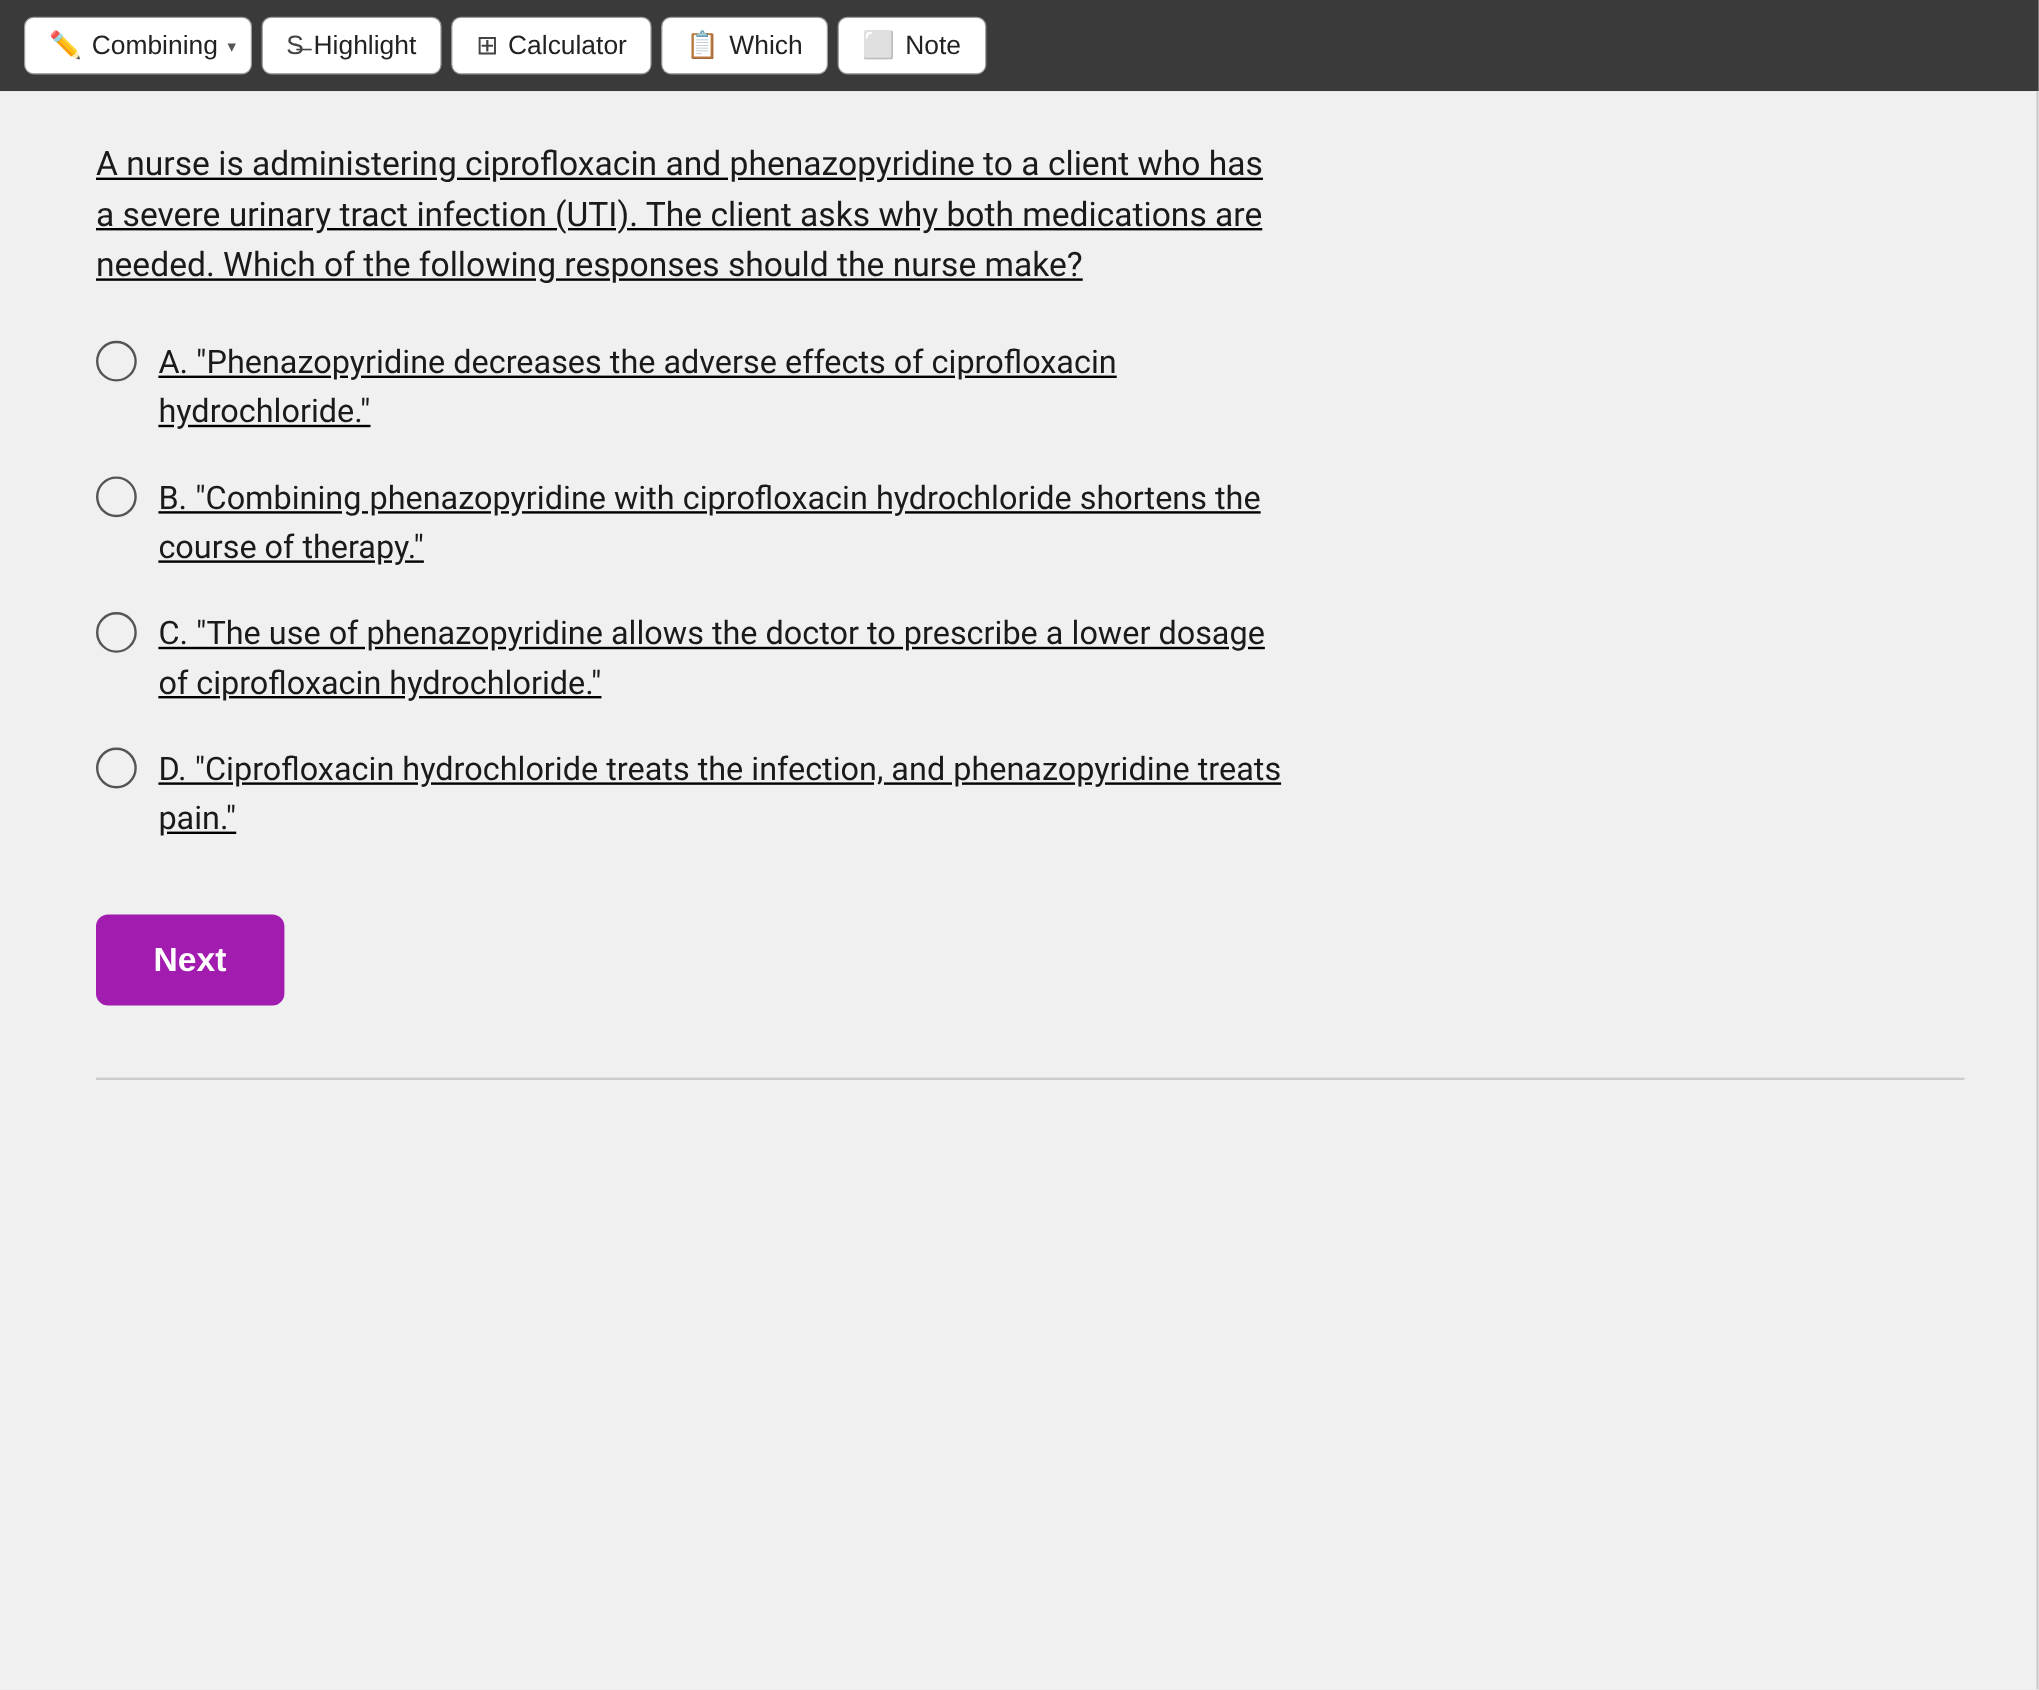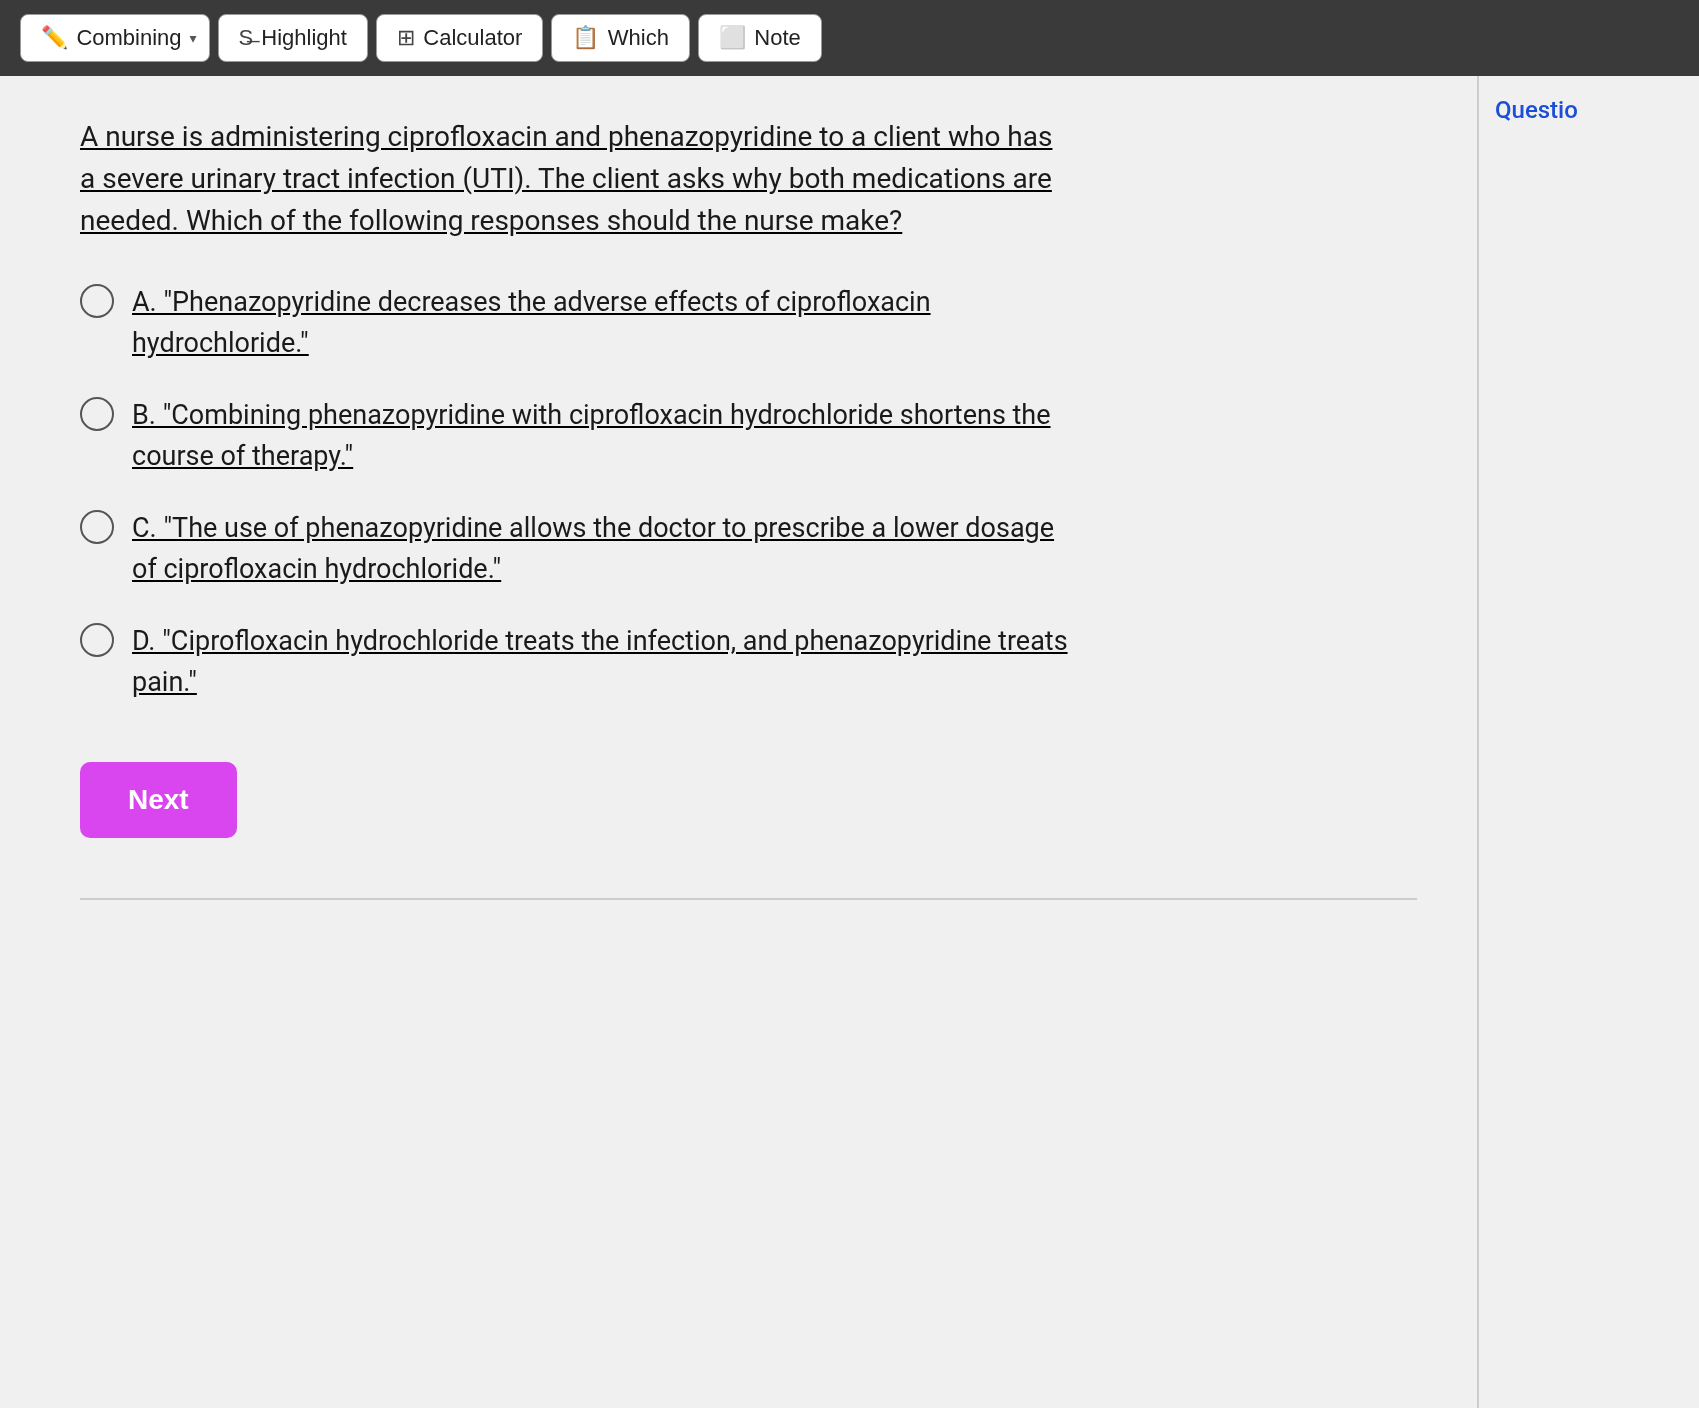--- a/index.html
+++ b/index.html
@@ -111,21 +111,21 @@
       margin-top: 2px;
     }
 
     .option-text {
       font-size: 27px;
       line-height: 1.5;
       color: #1a1a1a;
     }
 
     .next-btn {
-      background-color: #d946ef;
+      background-color: #a21caf;
       color: #ffffff;
       border: none;
       border-radius: 10px;
       padding: 22px 48px;
       font-size: 28px;
       font-weight: 600;
       cursor: pointer;
       margin-top: 60px;
       margin-bottom: 40px;
     }
@@ -209,18 +209,15 @@
           <span class="option-text">D. "Ciprofloxacin hydrochloride treats the infection, and phenazopyridine treats pain."</span>
         </li>
 
       </ul>
 
       <button class="next-btn">Next</button>
 
       <div class="bottom-line"></div>
     </div>
 
-    <div class="side-panel">
-      <span class="questio-label">Questio</span>
-    </div>
   </div>
 
 </div>
 
 </body></html>

